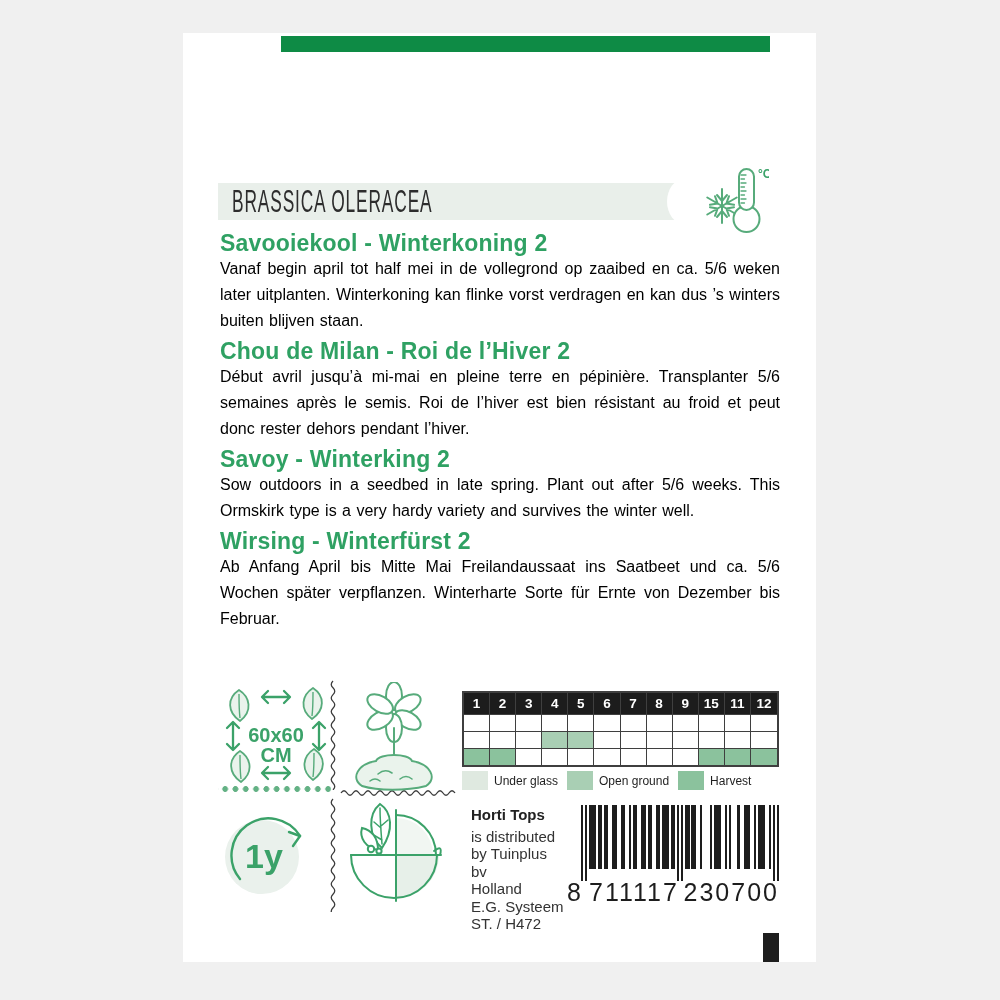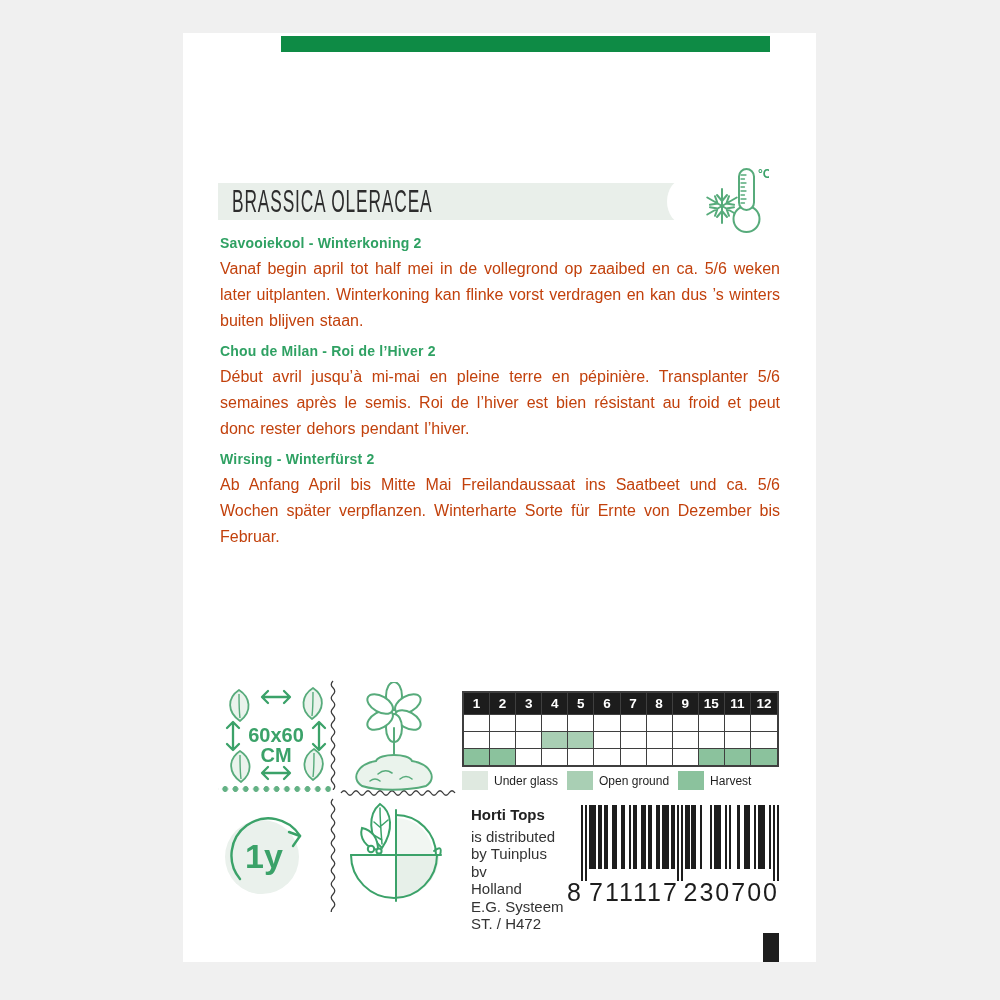--- a/index.html
+++ b/index.html
@@ -24,24 +24,24 @@
   .ribbon-text{
     position:absolute;left:14px;top:2px;display:inline-block;white-space:nowrap;
     font-size:31px;font-weight:500;letter-spacing:1.5px;color:#2d2d2d;
     transform:scale(0.56,1.02);transform-origin:left center;line-height:33px;
   }
   .thermo-icon{position:absolute;left:520px;top:131px;}
   
   .sections{position:absolute;left:37px;top:197px;width:560px;}
   .sec{margin:0 0 4px 0;}
   .sec-title{
-    margin:0;font-size:14px;line-height:26px;font-weight:bold;color:#2fa163;letter-spacing:.2px;
+    margin:0;font-size:23px;line-height:26px;font-weight:bold;color:#2fa163;letter-spacing:.2px;
   }
   .sec-body{
-    margin:0;font-size:16px;line-height:26px;color:#c2410c;text-align:justify;word-spacing:1px;
+    margin:0;font-size:16px;line-height:26px;color:#000000;text-align:justify;word-spacing:1px;
   }
   
   .q-icon{position:absolute;}
   .divider{position:absolute;}
   .dots{
     position:absolute;left:35px;top:752px;width:113px;height:8px;
     background-image:radial-gradient(circle,#63b184 2.6px,transparent 3.2px);
     background-size:10.3px 8px;background-position:2px center;background-repeat:repeat-x;
   }
   
@@ -116,20 +116,24 @@
   <section class="sec">
     <h3 class="sec-title">Savooiekool - Winterkoning 2</h3>
     <p class="sec-body">Vanaf begin april tot half mei in de vollegrond op zaaibed en ca. 5/6 weken later uitplanten. Winterkoning kan flinke vorst verdragen en kan dus ’s winters buiten blijven staan.</p>
   </section>
 
   <section class="sec">
     <h3 class="sec-title">Chou de Milan - Roi de l’Hiver 2</h3>
     <p class="sec-body">Début avril jusqu’à mi-mai en pleine terre en pépinière. Transplanter 5/6 semaines après le semis. Roi de l’hiver est bien résistant au froid et peut donc rester dehors pendant l’hiver.</p>
   </section>
 
+  <section class="sec">
+    <h3 class="sec-title">Savoy - Winterking 2</h3>
+    <p class="sec-body">Sow outdoors in a seedbed in late spring. Plant out after 5/6 weeks. This Ormskirk type is a very hardy variety and survives the winter well.</p>
+  </section>
 
   <section class="sec">
     <h3 class="sec-title">Wirsing - Winterfürst 2</h3>
     <p class="sec-body">Ab Anfang April bis Mitte Mai Freilandaussaat ins Saatbeet und ca. 5/6 Wochen später verpflanzen. Winterharte Sorte für Ernte von Dezember bis Februar.</p>
   </section>
 </div>
 
   <svg class="q-icon" style="left:36px;top:650px" width="114" height="104" viewBox="0 0 114 104">
     <defs>
       <g id="leafshape">

